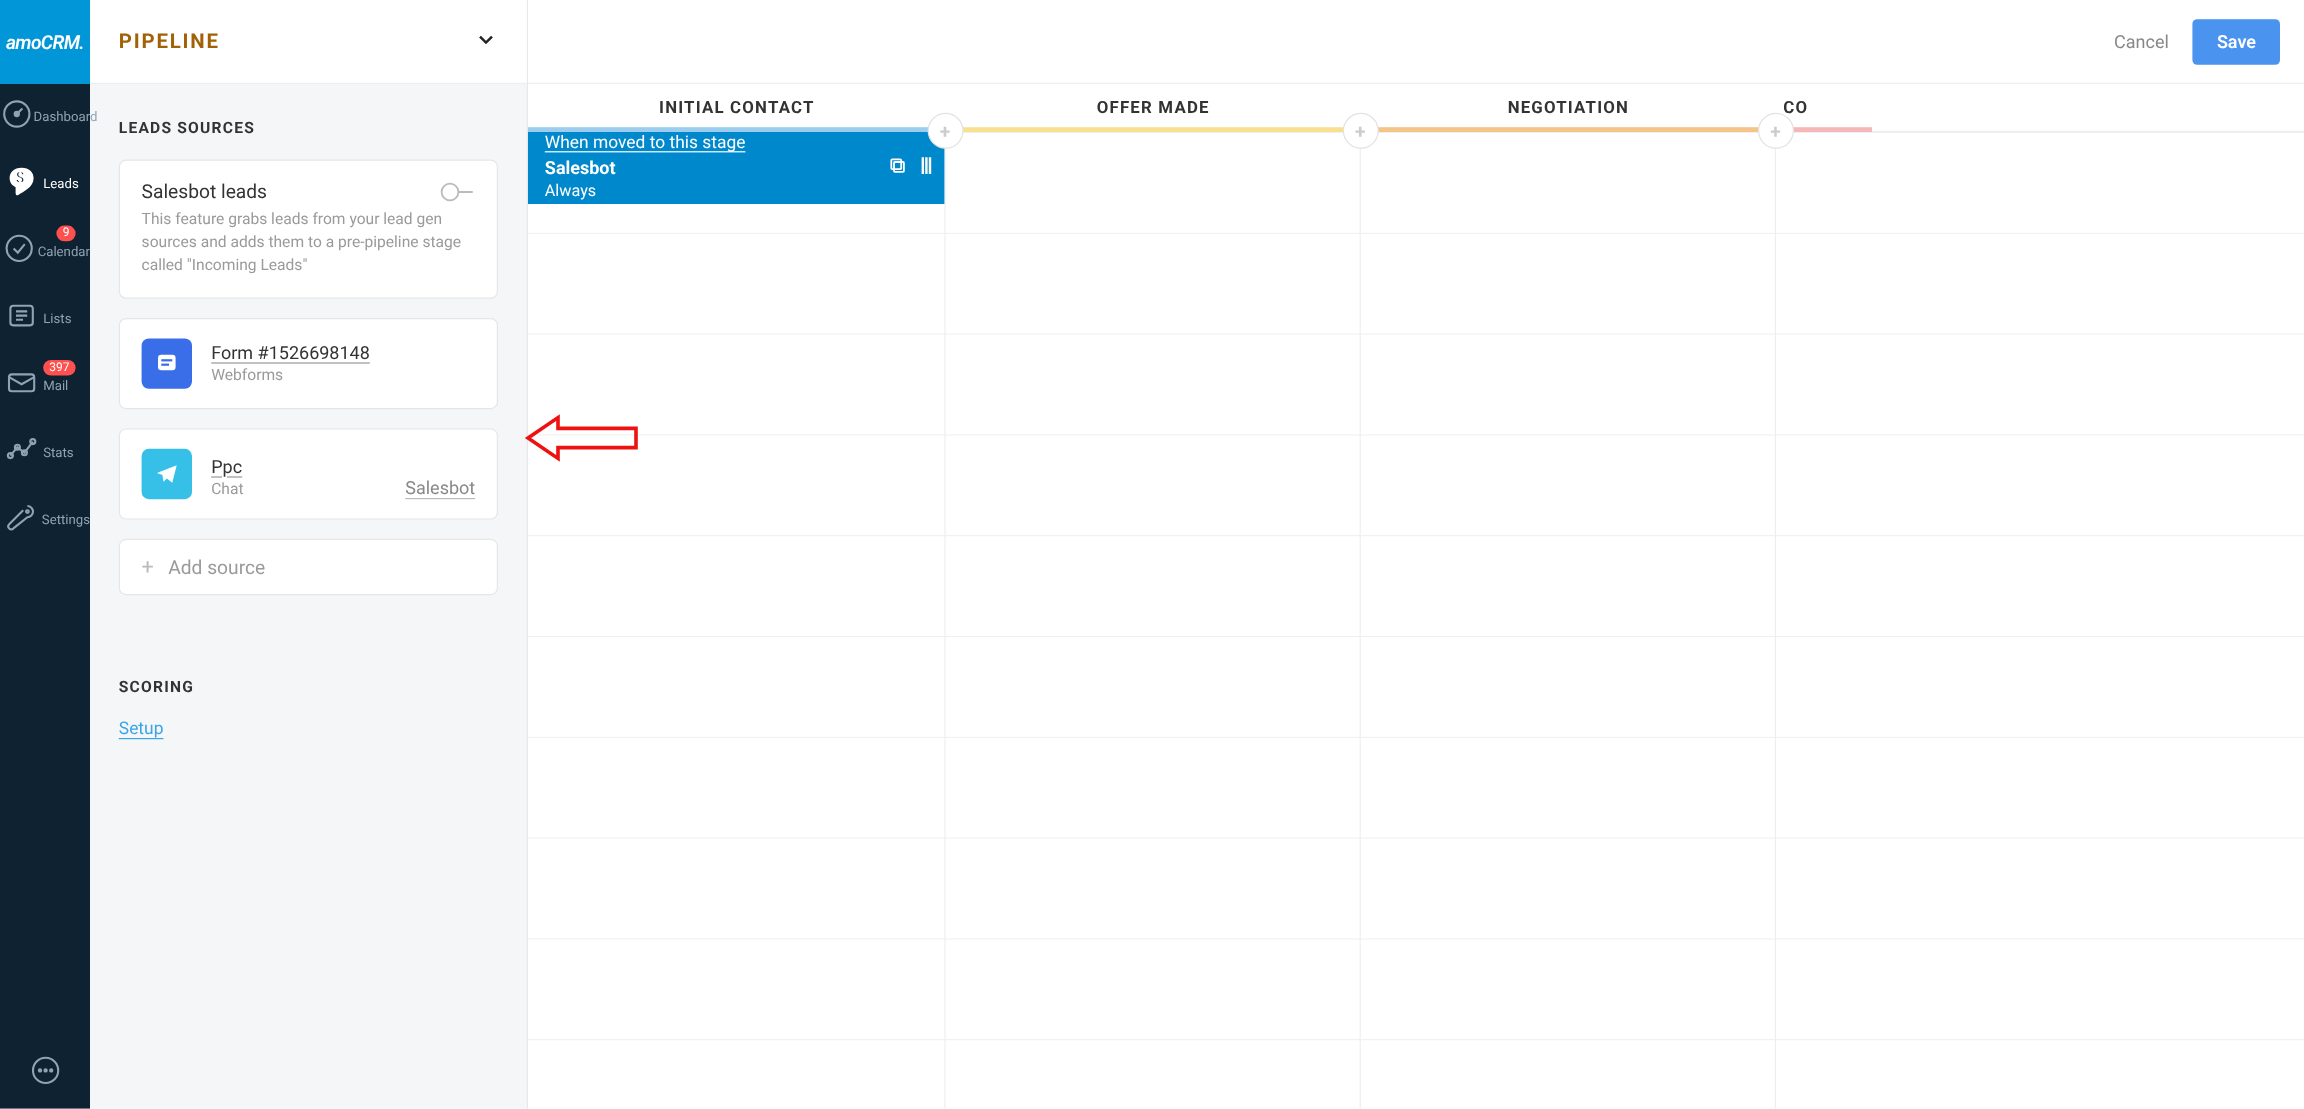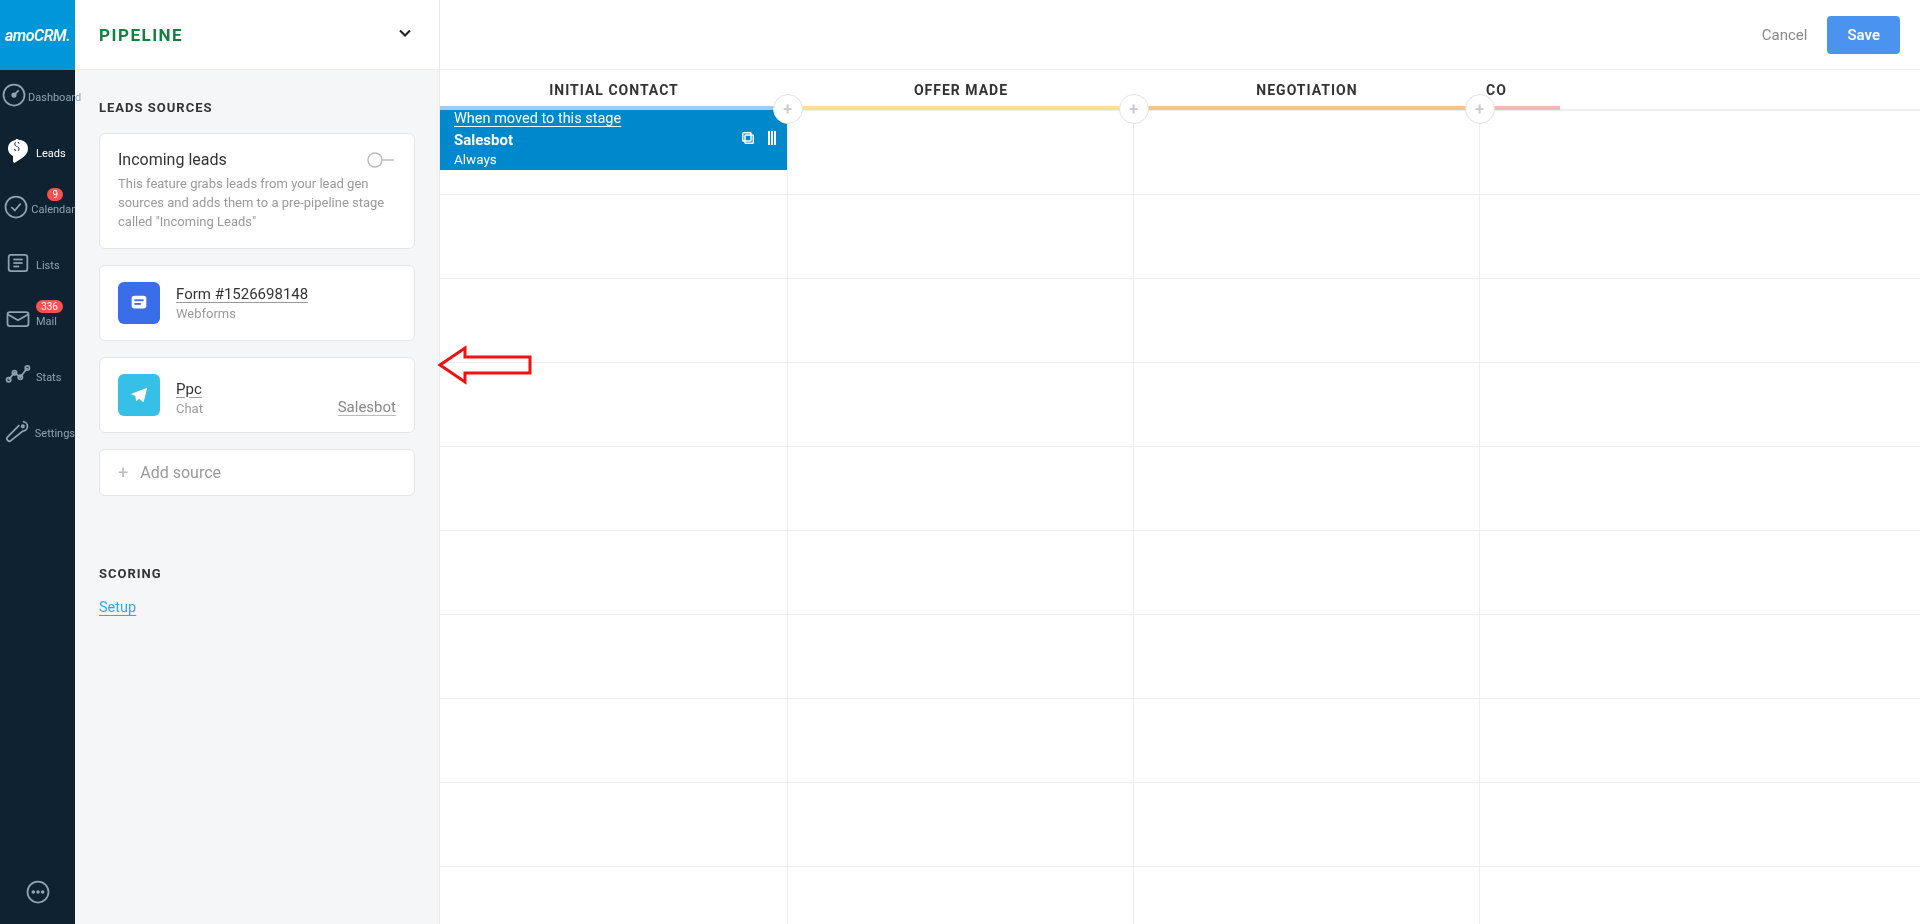--- a/index.html
+++ b/index.html
@@ -78,21 +78,21 @@
   background: #fff;
   border-bottom: 1px solid #eee;
   display: flex;
   align-items: center;
   padding: 0 24px;
 }
 .left-panel .header .title {
   font-size: 17px;
   font-weight: 700;
   letter-spacing: 1.5px;
-  color: #15803d;
+  color: #a16207;
   flex: 1;
 }
 .left-panel .header .chevron { color: #222; }
 .left-panel .body { padding: 30px 24px 20px; overflow-y: auto; flex:1; }
 .section-title {
   font-size: 13px;
   font-weight: 700;
   letter-spacing: 1px;
   color: #333;
   margin-bottom: 18px;
@@ -237,21 +237,21 @@
       <svg width="28" height="28" viewBox="0 0 24 24" stroke-width="1.5">
           <rect x="4" y="5" width="16" height="14" rx="2"></rect>
           <line x1="8" y1="9" x2="16" y2="9"></line>
           <line x1="8" y1="12" x2="16" y2="12"></line>
           <line x1="8" y1="15" x2="13" y2="15"></line>
         </svg>
     </div>
     <span>Lists</span>
   </div>
   <div class="nav-item">
-    <div class="badge">336</div>
+    <div class="badge">397</div>
     <div class="icon-wrap">
       <svg width="28" height="28" viewBox="0 0 24 24" stroke-width="1.5">
           <rect x="3" y="6" width="18" height="12" rx="2"></rect>
           <path d="M3 8 L12 13 L21 8"></path>
         </svg>
     </div>
     <span>Mail</span>
   </div>
   <div class="nav-item">
     <div class="icon-wrap">
@@ -291,21 +291,21 @@
     <div class="chevron">
       <svg width="20" height="20" viewBox="0 0 24 24" stroke="currentColor" stroke-width="2.5" fill="none">
           <path d="M6 9 L12 15 L18 9"></path>
         </svg>
     </div>
   </div>
   <div class="body">
     <div class="section-title">LEADS SOURCES</div>
     <div class="card incoming">
       <div class="row1">
-        <div class="itxt">Incoming leads</div>
+        <div class="itxt">Salesbot leads</div>
         <div class="toggle">
           <svg width="30" height="18" viewBox="0 0 30 18">
               <circle cx="9" cy="9" r="7" fill="none" stroke="#bbb" stroke-width="1.5"></circle>
               <line x1="16" y1="9" x2="28" y2="9" stroke="#bbb" stroke-width="1.5"></line>
             </svg>
         </div>
       </div>
       <div class="desc">This feature grabs leads from your lead gen sources and adds them to a pre-pipeline stage called "Incoming Leads"</div>
     </div>
     <div class="card source-card">

